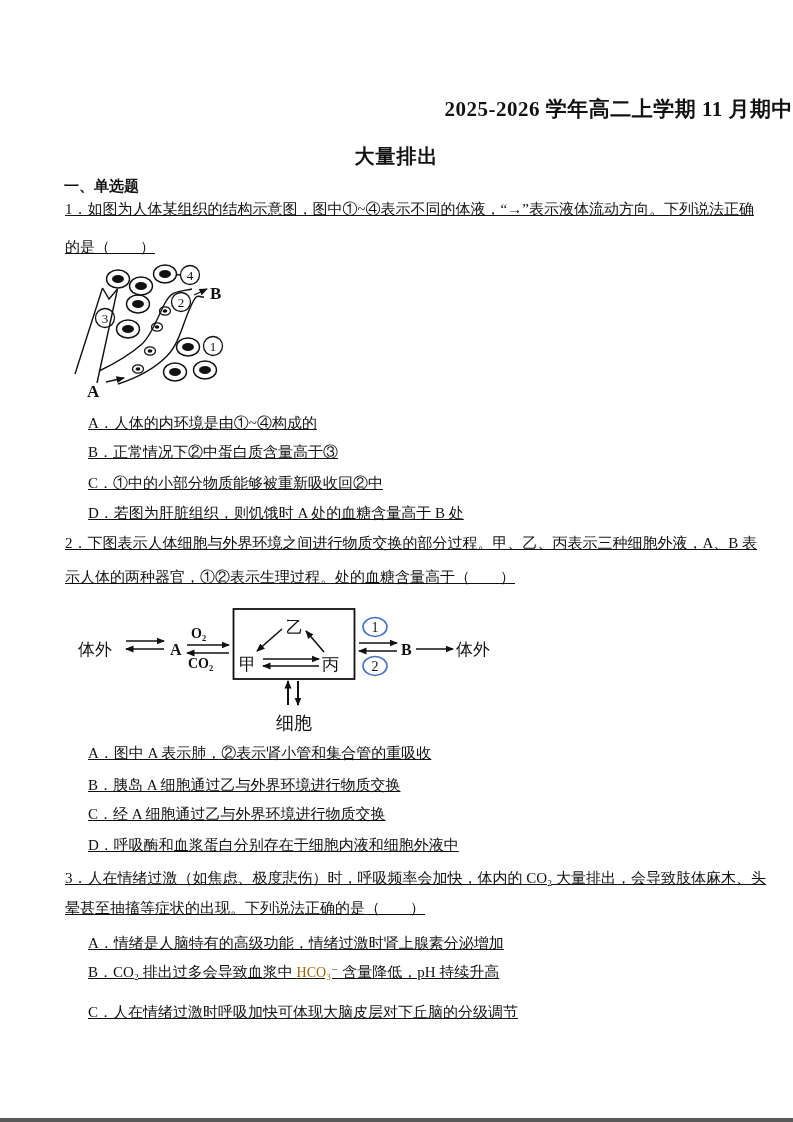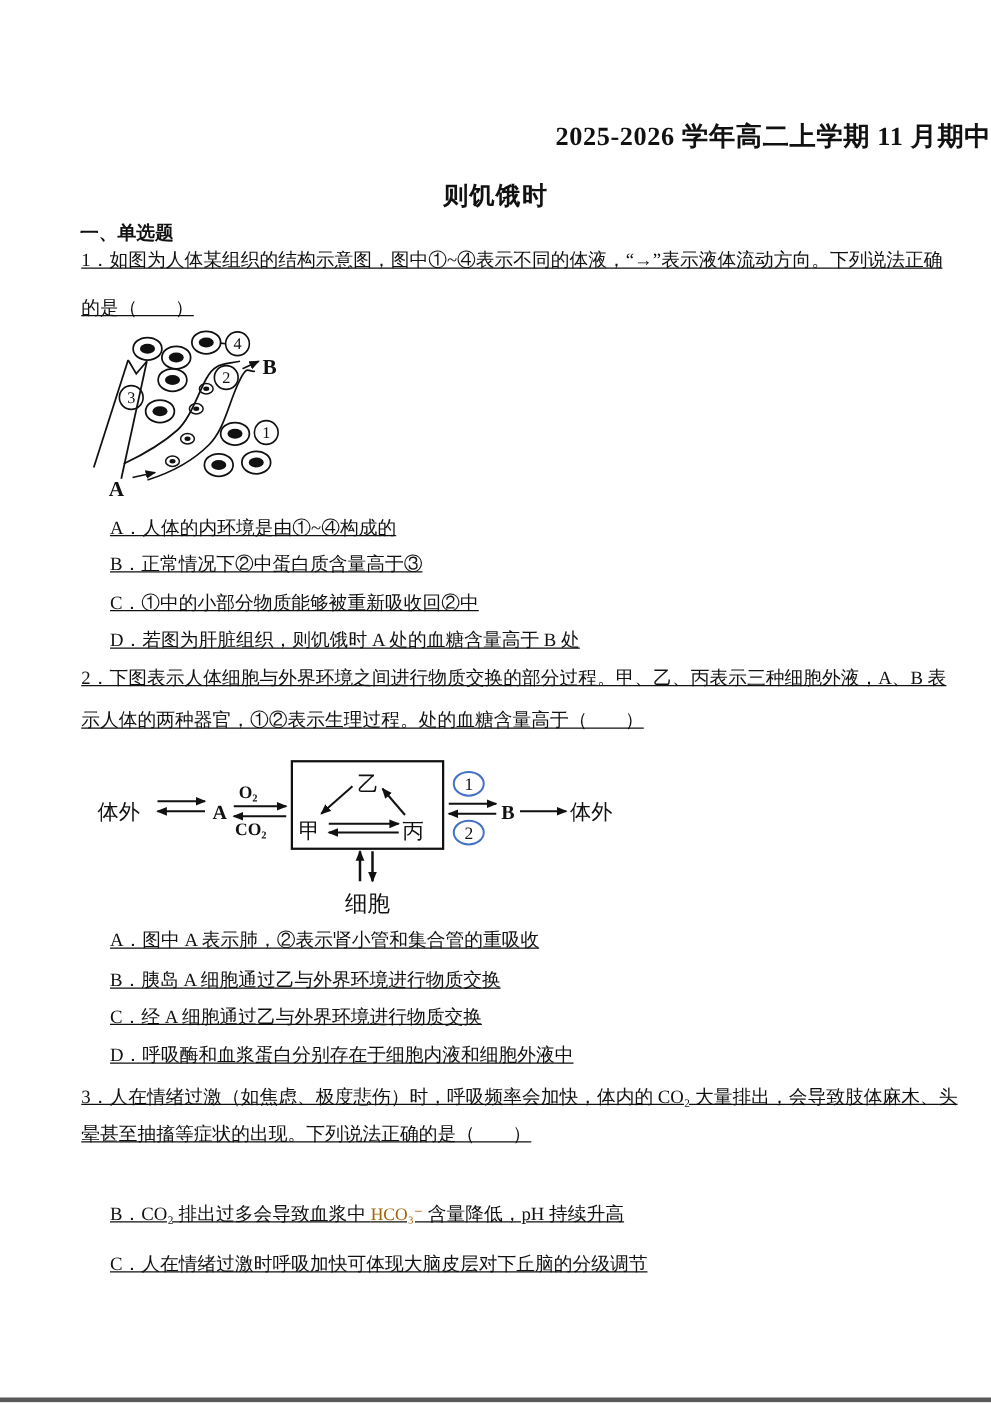--- a/index.html
+++ b/index.html
@@ -24,21 +24,21 @@
   svg text { font-family:"Liberation Serif","DejaVu Serif",serif; fill:#111; }
   .formula { font-size:14px; color:#a16207; }
   .page-edge { position:absolute; left:0; bottom:0; width:100%; height:4px; background:#595959; }
 </style>
 </head>
 <body>
 
 <div class="page">
 
   <div class="title">2025-2026 学年高二上学期 11 月期中</div>
-  <div class="subtitle">则饥饿时</div>
+  <div class="subtitle">大量排出</div>
   <div class="section">一、单选题</div>
 
   <div class="line stem" style="top:200px">1．如图为人体某组织的结构示意图，图中①~④表示不同的体液，“→”表示液体流动方向。下列说法正确</div>
   <div class="line stem" style="top:238px">的是（　　）</div>
 
   <svg class="fig" style="left:70px; top:256px" width="245" height="150" viewBox="0 0 245 150">
     <defs>
       <marker id="ah" markerWidth="10" markerHeight="9" refX="7.5" refY="4" orient="auto" markerUnits="userSpaceOnUse">
         <path d="M0,0.5 L8.5,4 L0,7.5 Z" fill="#111"></path>
       </marker>
@@ -174,17 +174,18 @@
   </svg>
 
   <div class="line opt" style="top:744px">A．图中 A 表示肺，②表示肾小管和集合管的重吸收</div>
   <div class="line opt" style="top:776px">B．胰岛 A 细胞通过乙与外界环境进行物质交换</div>
   <div class="line opt" style="top:805px">C．经 A 细胞通过乙与外界环境进行物质交换</div>
   <div class="line opt" style="top:836px">D．呼吸酶和血浆蛋白分别存在于细胞内液和细胞外液中</div>
 
   <div class="line stem" style="top:869px">3．人在情绪过激（如焦虑、极度悲伤）时，呼吸频率会加快，体内的 CO₂ 大量排出，会导致肢体麻木、头</div>
   <div class="line stem" style="top:899px">晕甚至抽搐等症状的出现。下列说法正确的是（　　）</div>
 
+  <div class="line opt" style="top:934px">A．情绪是人脑特有的高级功能，情绪过激时肾上腺素分泌增加</div>
   <div class="line opt" style="top:963px"><span>B．CO₂ 排出过多会导致血浆中 </span><span class="formula">HCO₃⁻</span><span> 含量降低，pH 持续升高</span></div>
   <div class="line opt" style="top:1003px">C．人在情绪过激时呼吸加快可体现大脑皮层对下丘脑的分级调节</div>
 
   <div class="page-edge"></div>
 </div>
 
 </body></html>

